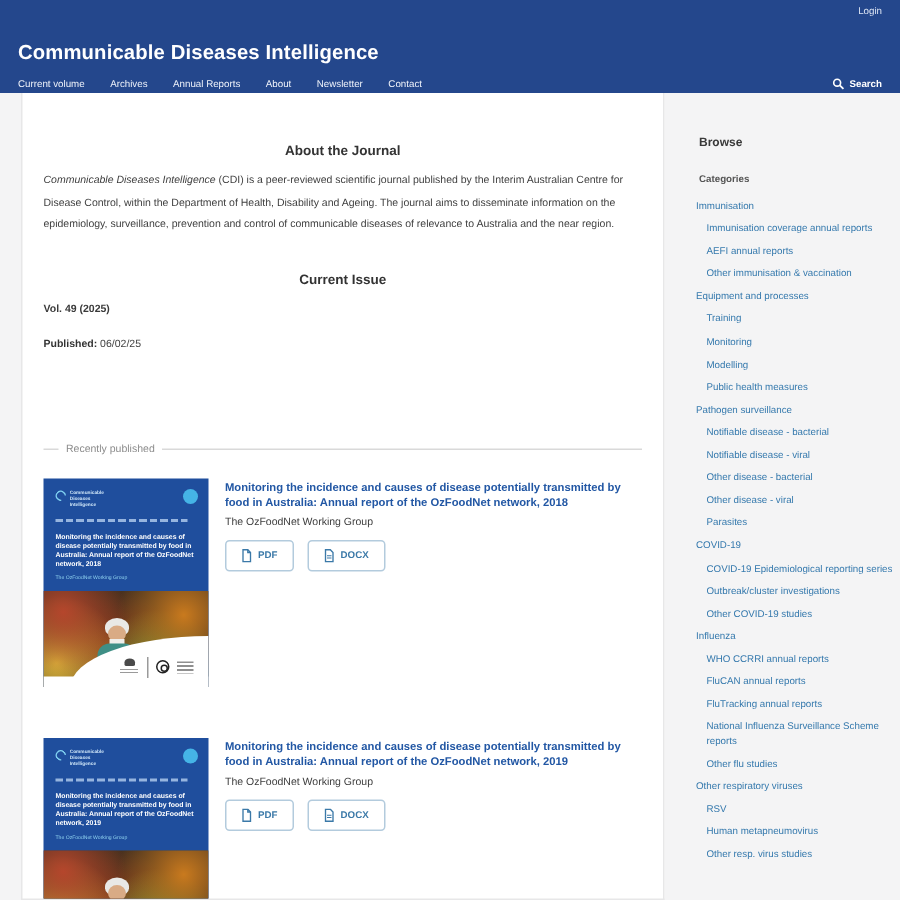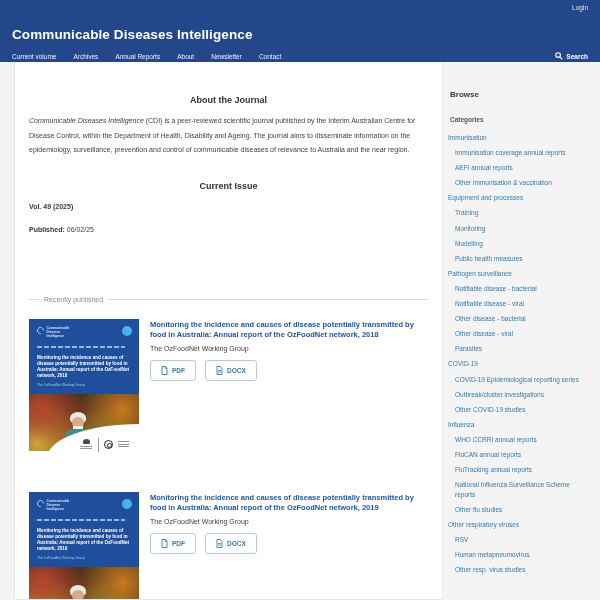--- a/index.html
+++ b/index.html
@@ -156,21 +156,21 @@
   .wave-divider { width:1px; height:14px; background:#9a9a9a; }
   .cdi-circle { width:9px; height:9px; border-radius:50%; border:1.6px solid #222;
     position:relative; }
   .cdi-circle::after { content:""; position:absolute; left:2px; top:2px;
     width:3px; height:3px; border:1px solid #222; border-radius:50%; }
   .cdi-lines { width:11px; height:8px;
     background:repeating-linear-gradient(#8f8f8f 0 1px, transparent 1px 2.6px); }
 
   
   .sidebar {
-    position:absolute; left:448px; top:90px; width:134px;
+    position:absolute; left:464px; top:90px; width:134px;
   }
   .sidebar-heading { font-size:8px; font-weight:bold; color:#3a3a3a; margin-left:2px; }
   .sidebar-subheading { margin-top:17px; margin-left:2px; font-size:6.5px; font-weight:bold; color:#555; }
   .cat-list { margin-top:10px; }
   .cat-link {
     display:block; color:#3579ad; font-size:6.5px; line-height:9.5px;
     margin-bottom:5.6px;
   }
   .cat-link.lvl0 { padding-left:0; }
   .cat-link.lvl1 { padding-left:7px; }

